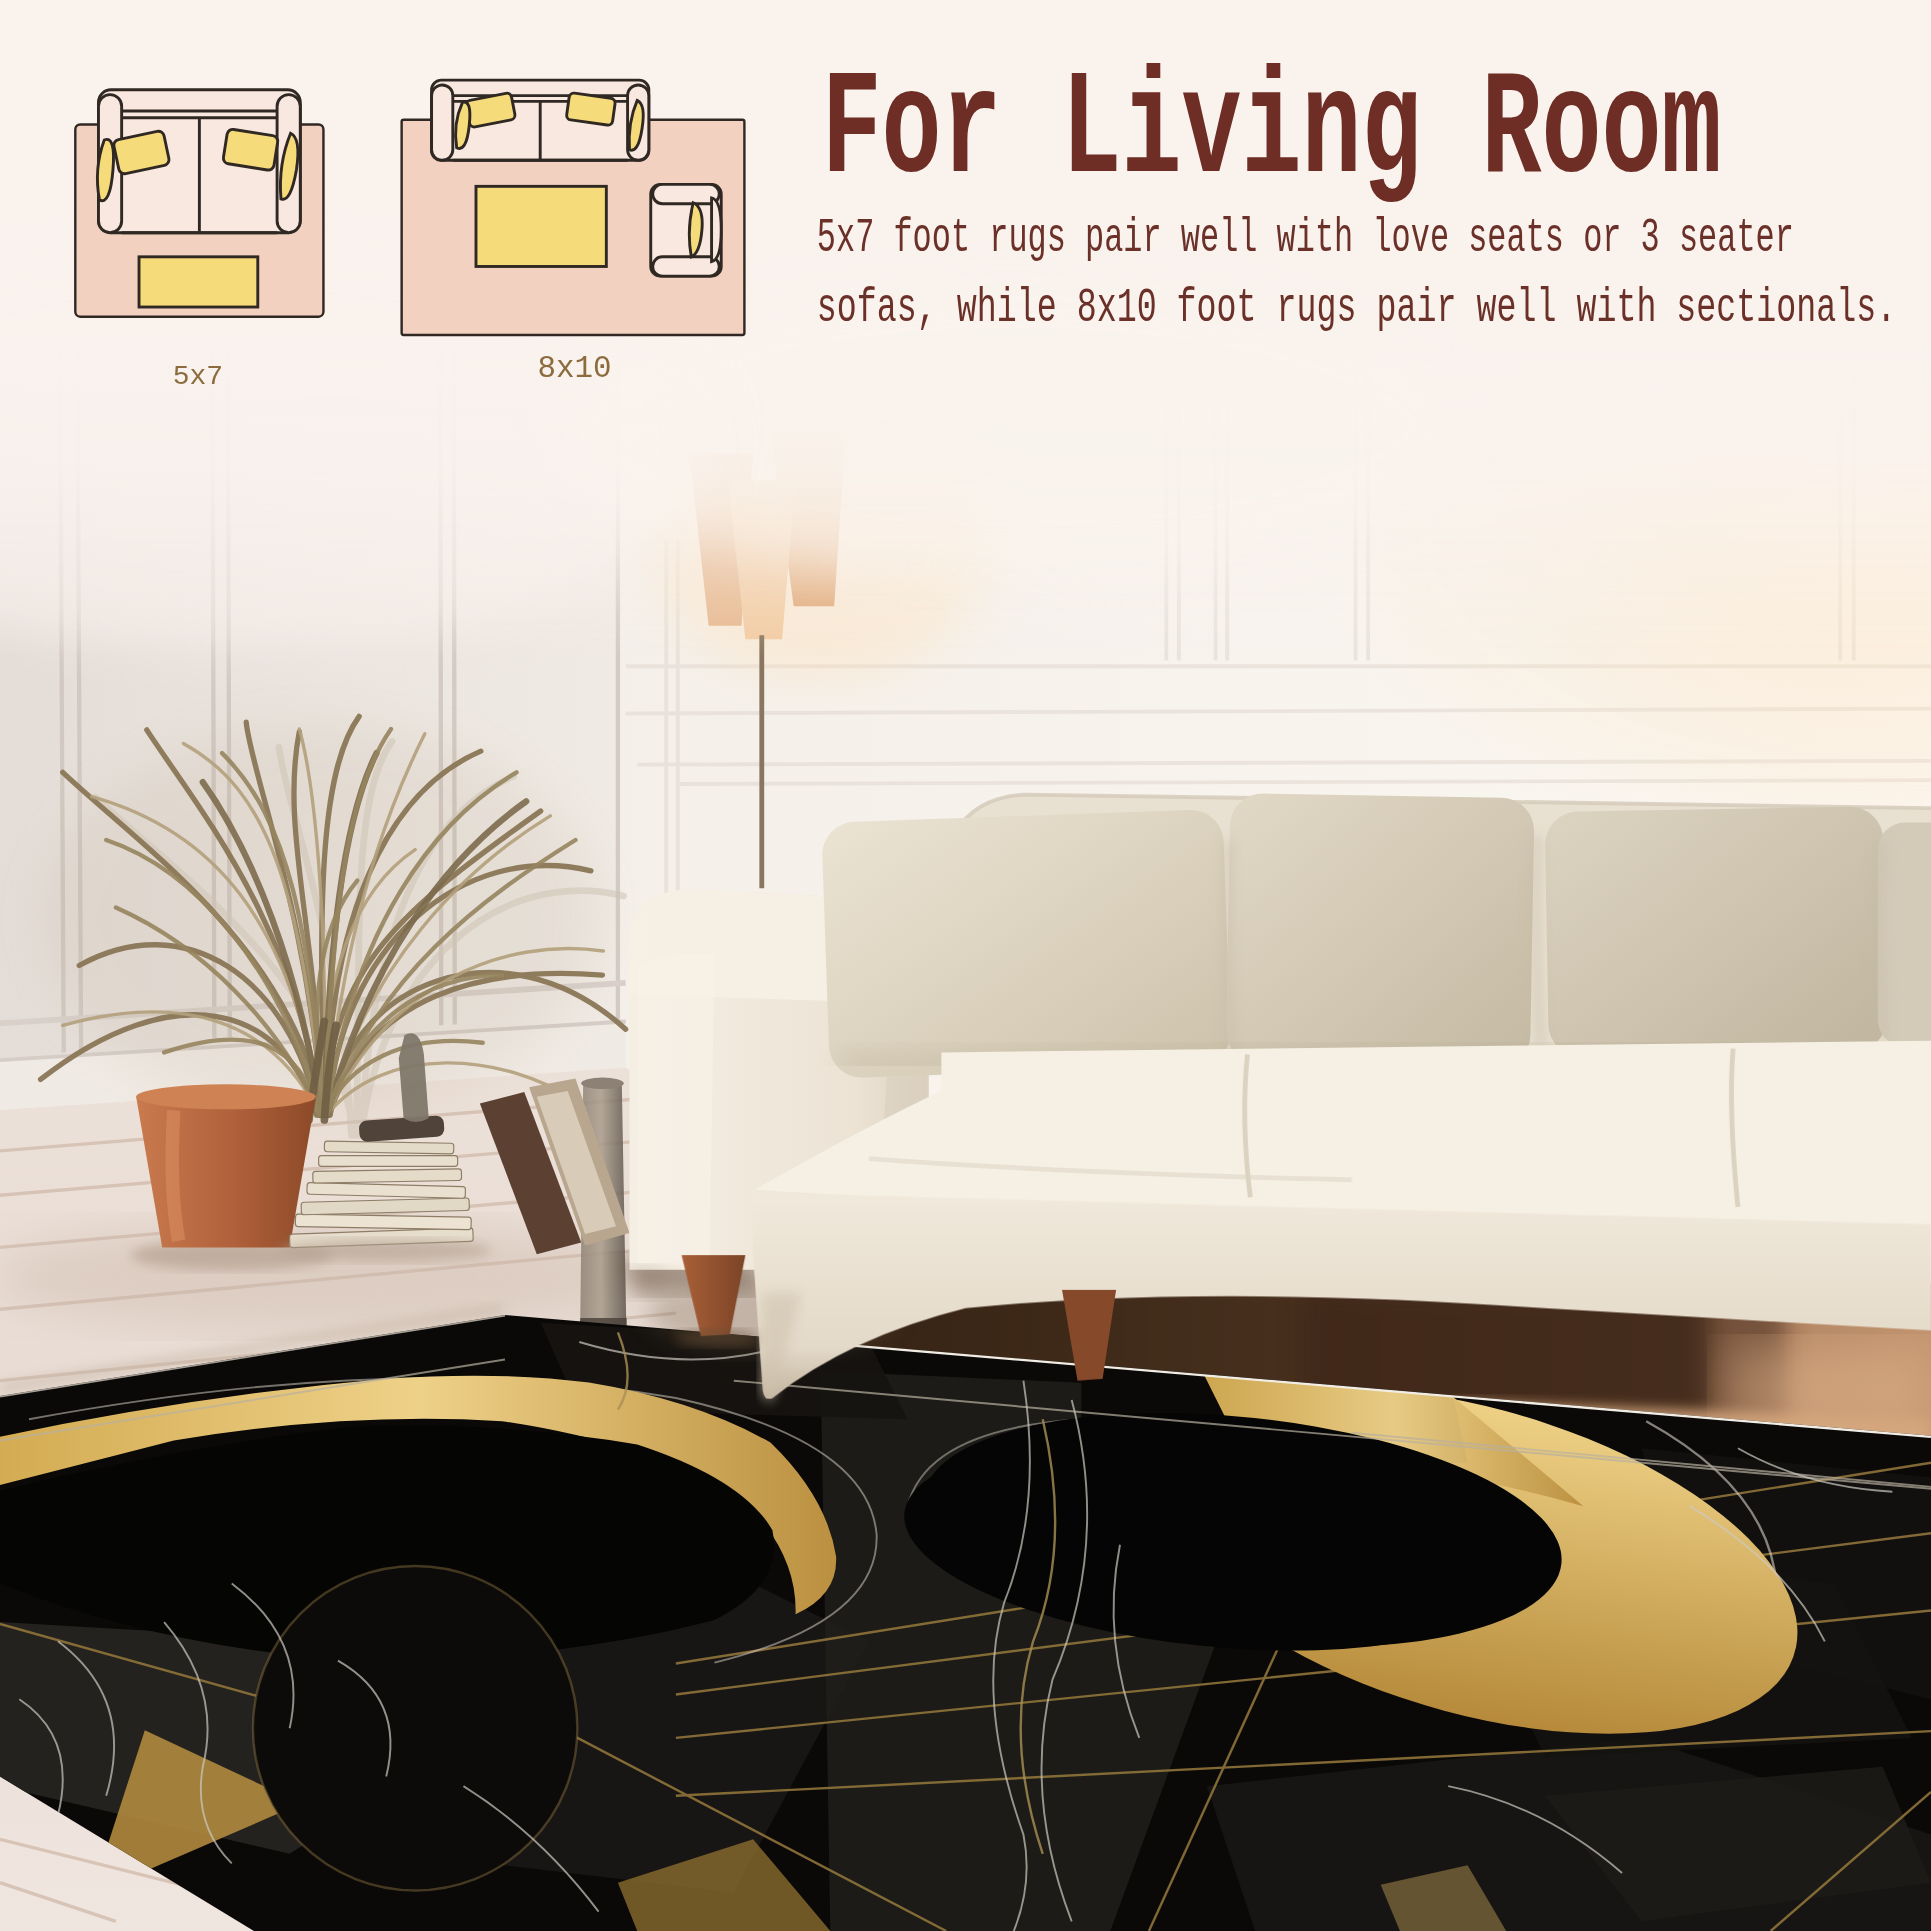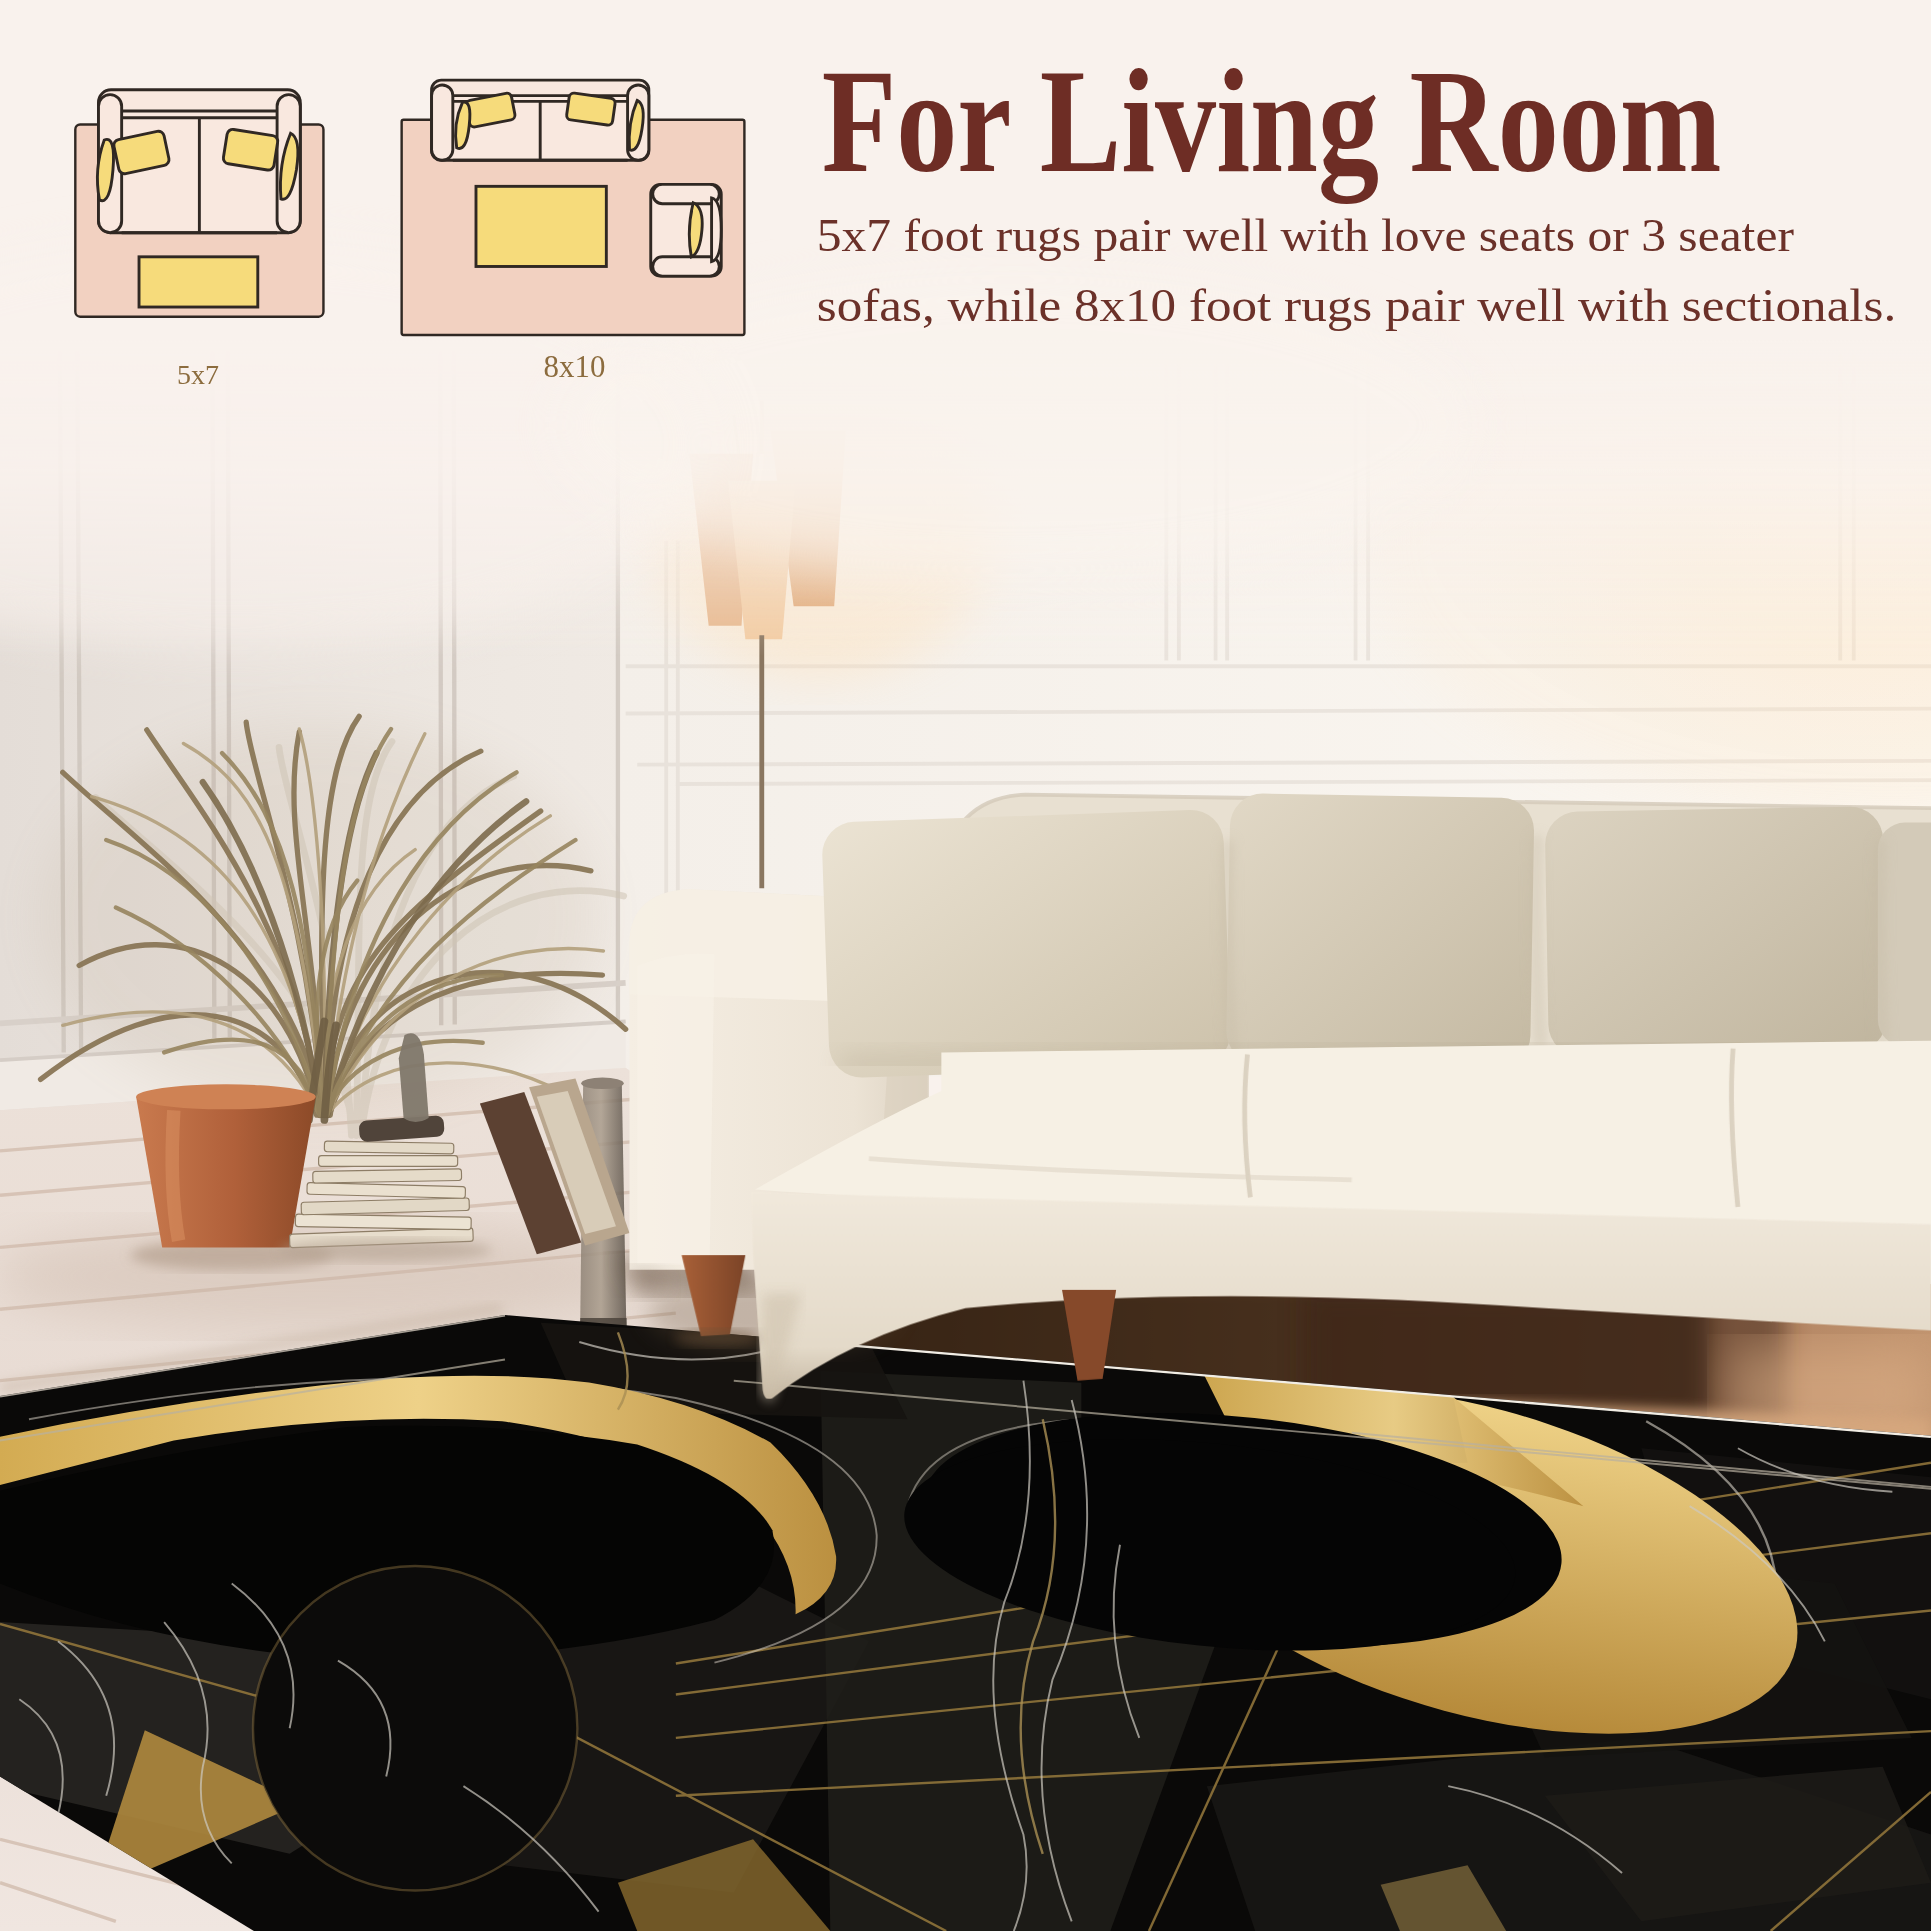--- a/index.html
+++ b/index.html
@@ -1,17 +1,17 @@
 <!DOCTYPE html>
 <html><head>
 <meta charset="utf-8">
 <style>
   html,body{margin:0;padding:0;background:#f9f2ed;}
   #page{position:relative;width:1931px;height:1931px;overflow:hidden;background:#b91c1c;
-        font-family:Liberation Serif, serif;text-align:right;}
+        font-family:Liberation Mono, monospace;text-align:right;}
   svg{position:absolute;left:0;top:0;}
 </style>
 </head>
 <body>
 <div id="page">
 <svg width="1931" height="1931" viewBox="0 0 2000 2000">
 <defs>
   <clipPath id="photoclip">
           <rect x="0" y="353" width="2000" height="1647"></rect>
         </clipPath>

